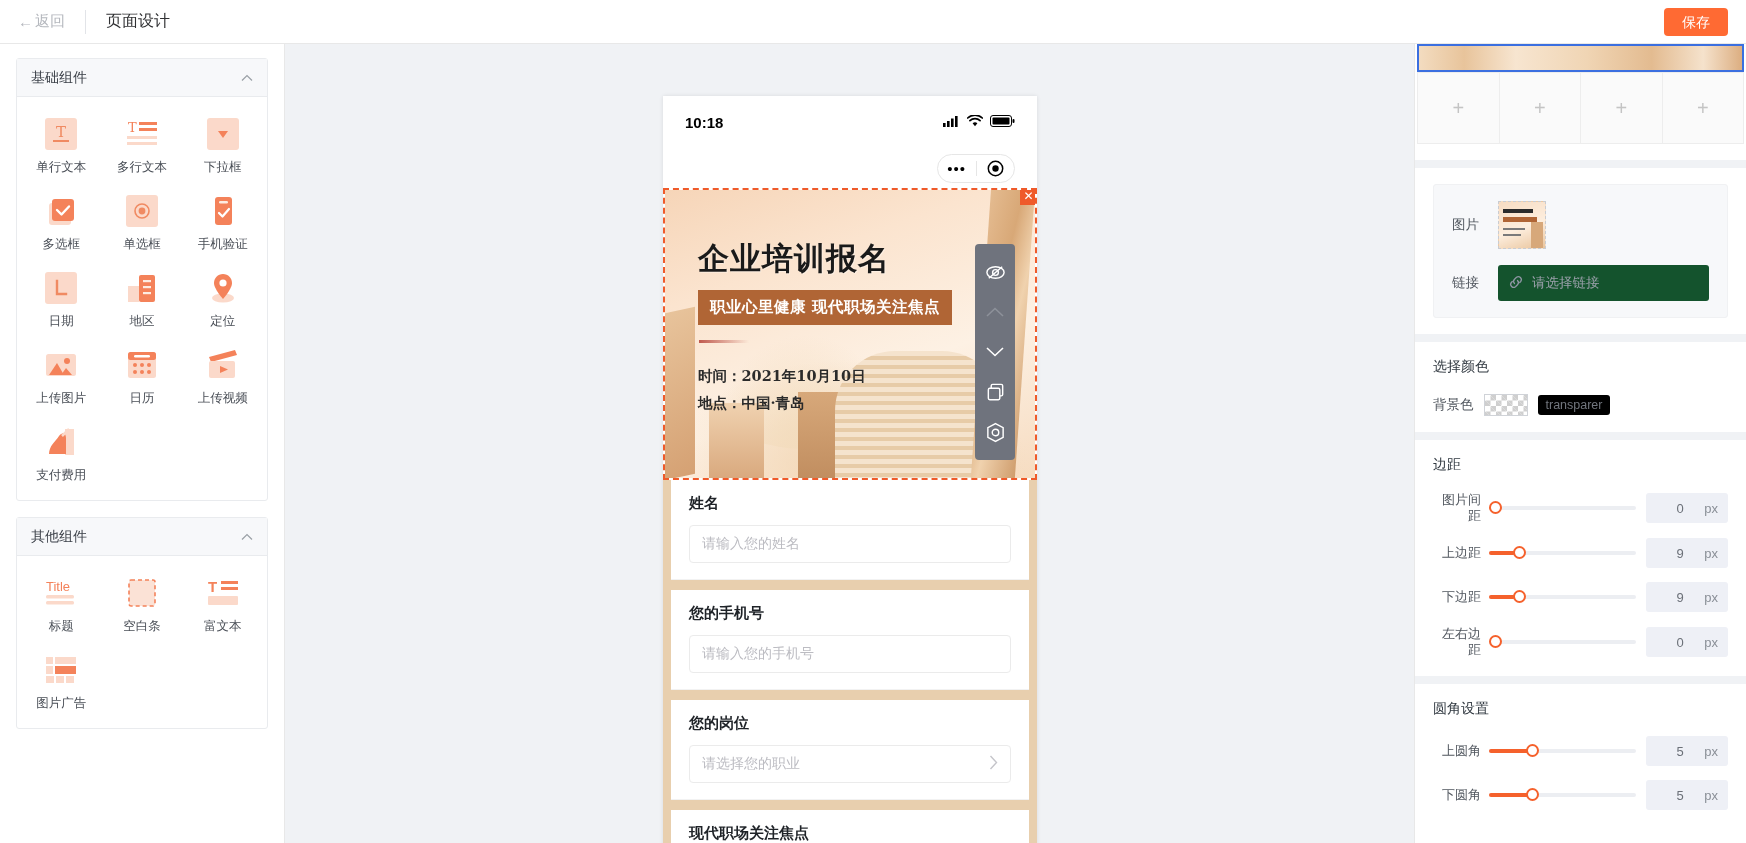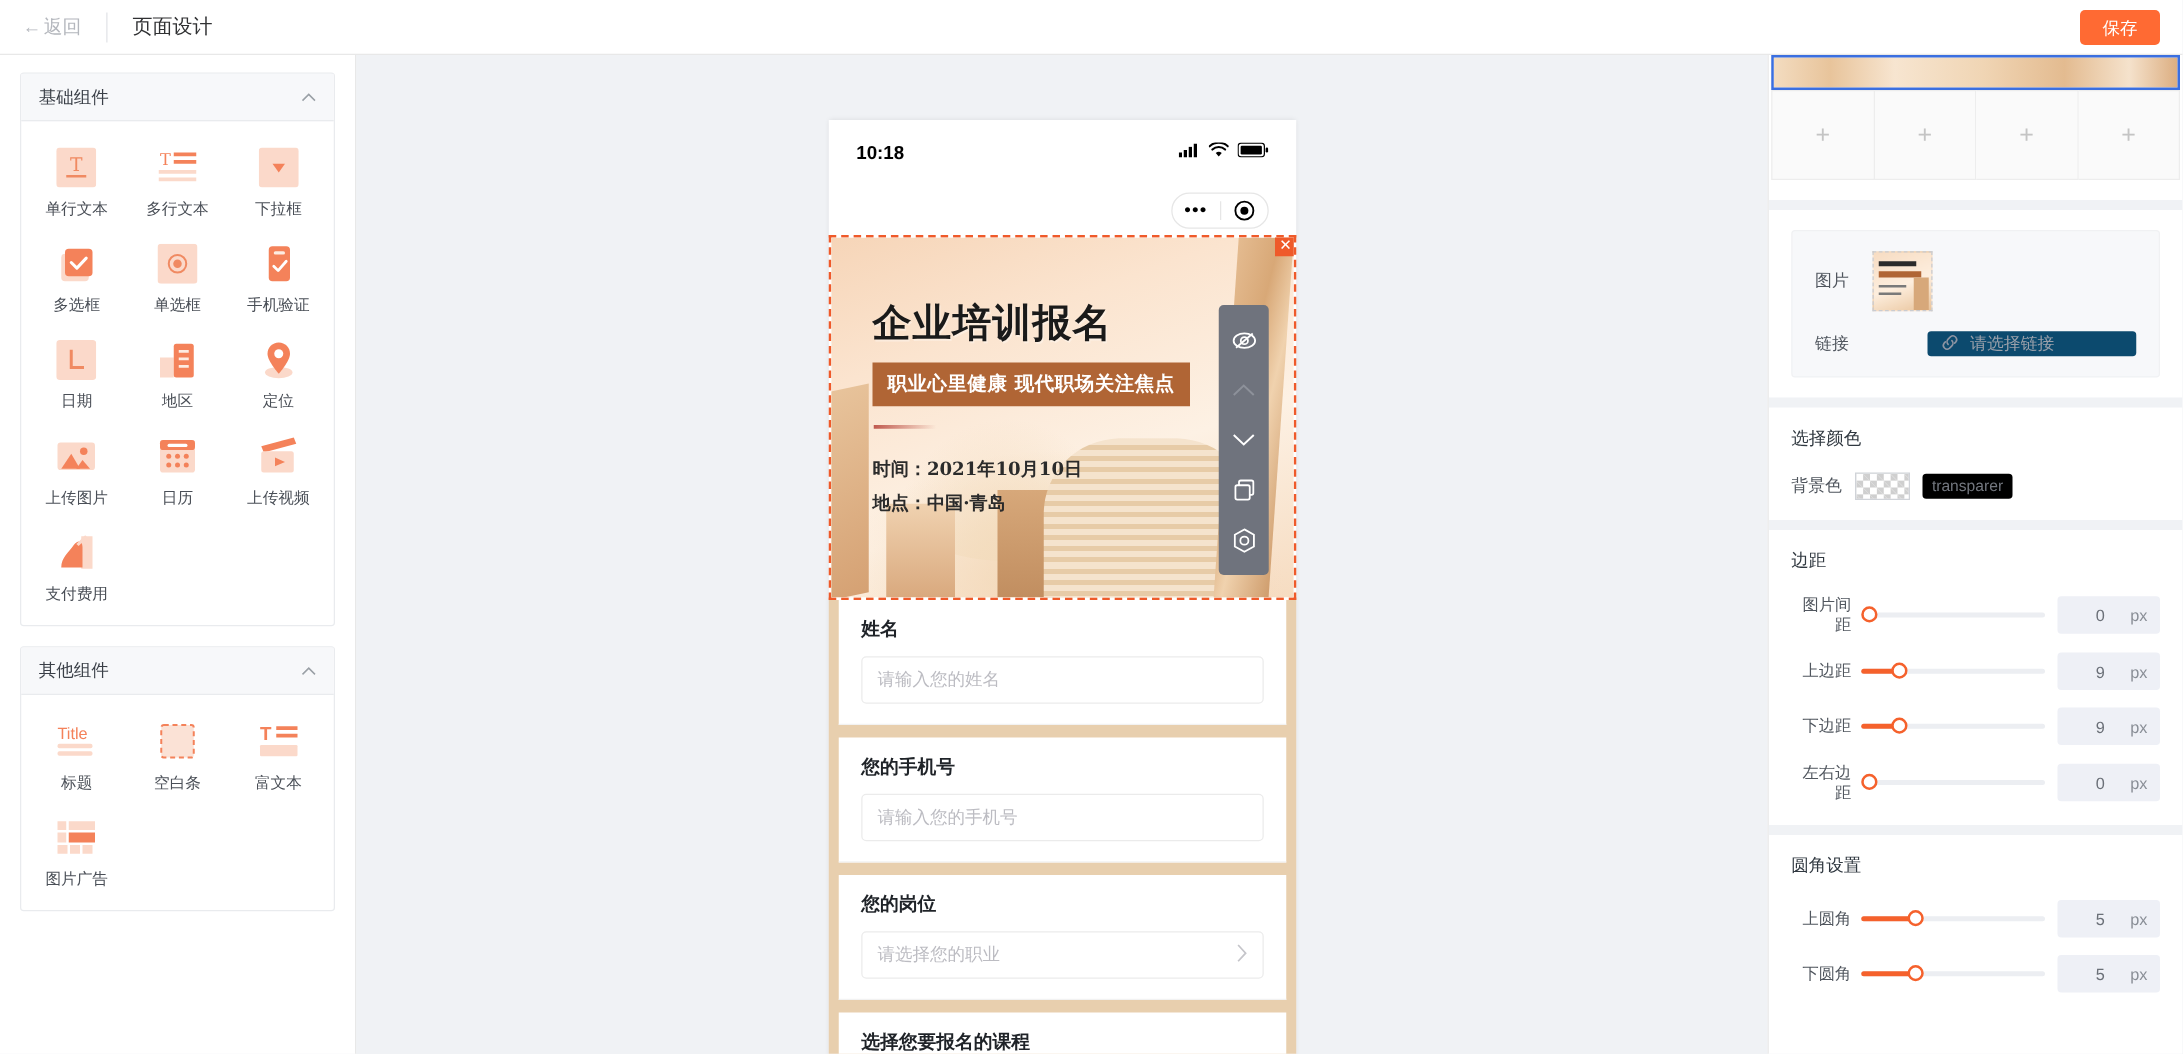--- a/index.html
+++ b/index.html
@@ -207,39 +207,39 @@
     display: flex; align-items: center; justify-content: center;
     color: #c4c4c4; font-size: 20px; background: #fafafa; cursor: pointer;
   }
   .tpl-cell:first-child { border-left: 1px solid #ededed; }
   .sec-pad { padding: 16px 18px; }
   .img-card {
     background: #f7f8fa; border: 1px solid #f0f1f3; border-radius: 3px;
     padding: 16px 18px;
   }
   .row-line { display: flex; align-items: center; margin-bottom: 16px; }
-  .row-line:last-child { margin-bottom: 0; gap: 44px; }
+  .row-line:last-child { margin-bottom: 0; }
   .row-key { width: 46px; font-size: 13.5px; color: #50565e; }
   .thumb {
     width: 48px; height: 48px; border: 1px dashed #c9ccd1; cursor: pointer;
     background: linear-gradient(160deg,#f7dcc2 0%,#fdeede 55%,#e9c49c 100%);
     position: relative; overflow: hidden;
   }
   .thumb-t { position: absolute; left: 4px; top: 7px; width: 30px; height: 4px;
              background: #2b2b2b; }
   .thumb-s { position: absolute; left: 4px; top: 15px; width: 34px; height: 5px;
              background: #b06535; }
   .thumb-m { position: absolute; left: 4px; top: 26px; width: 22px; height: 2px;
              background: #7a7a7a; }
   .thumb-m2{ position: absolute; left: 4px; top: 32px; width: 18px; height: 2px;
              background: #7a7a7a; }
   .thumb-b { position: absolute; right: 2px; bottom: 0; width: 12px; height: 26px;
              background: #d7a87a; }
   .link-input {
-    flex: 1; height: 20px; background: #0c4a6e; border-radius: 3px;
+    flex: 1; height: 36px; background: #14532d; border-radius: 3px;
     display: flex; align-items: center; padding: 0 10px; gap: 8px;
     color: #9aa0aa; font-size: 13.5px; cursor: pointer;
   }
   .sec-title { font-size: 14px; color: #303840; font-weight: normal; margin-bottom: 18px; }
   .color-row { display: flex; align-items: center; gap: 10px; }
   .color-label { font-size: 13.5px; color: #50565e; }
   .swatch {
     width: 44px; height: 22px; border: 1px solid #d0d3d8; cursor: pointer;
     background-image:
       linear-gradient(45deg, #cfcfcf 25%, transparent 25%, transparent 75%, #cfcfcf 75%),
@@ -608,21 +608,21 @@
           <span>请选择您的职业</span>
           <span>
             <svg width="9" height="15" viewBox="0 0 9 15">
                 <path d="M1.5 1 L7.5 7.5 L1.5 14" fill="none" stroke="#c5c5ca" stroke-width="1.4"></path>
               </svg>
           </span>
         </div>
       </div>
       <div class="form-strip"></div>
       <div class="form-block">
-        <div class="fb-label">选择您要报名的课程</div>
+        <div class="fb-label">现代职场关注焦点</div>
       </div>
     </div>
   </div>
 
   <div class="tool-col">
     <div class="tool-btn">
       <svg width="21" height="21" viewBox="0 0 22 22">
           <ellipse cx="11" cy="11" rx="9" ry="6" fill="none" stroke="#fff" stroke-width="1.5"></ellipse>
           <circle cx="11" cy="11" r="3" fill="none" stroke="#fff" stroke-width="1.5"></circle>
           <line x1="4" y1="17" x2="18" y2="5" stroke="#fff" stroke-width="1.5"></line>

